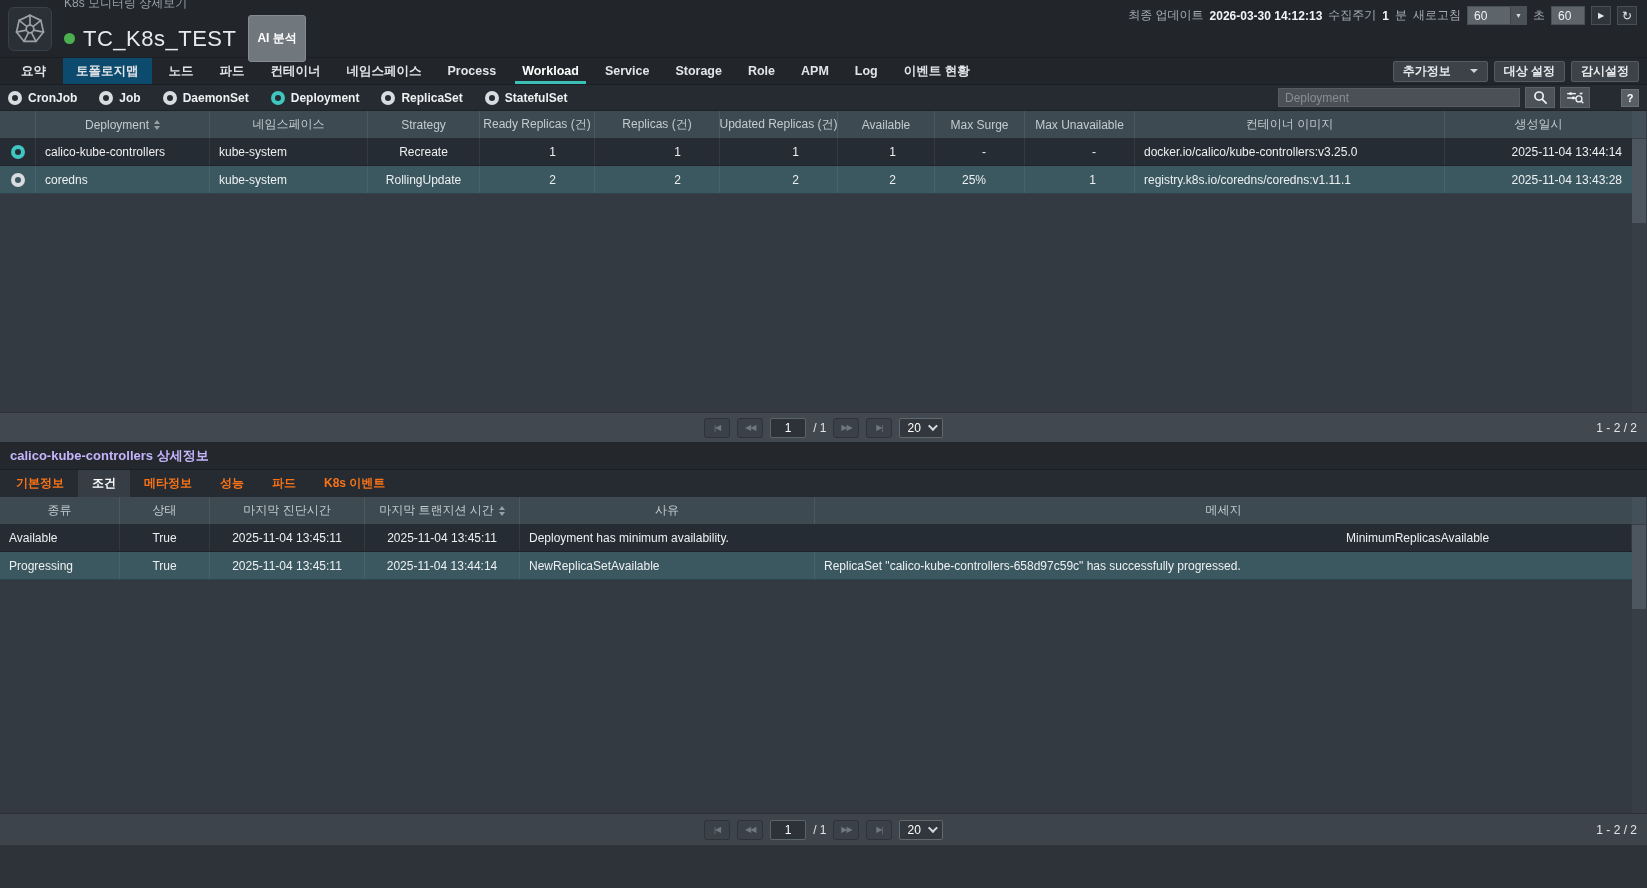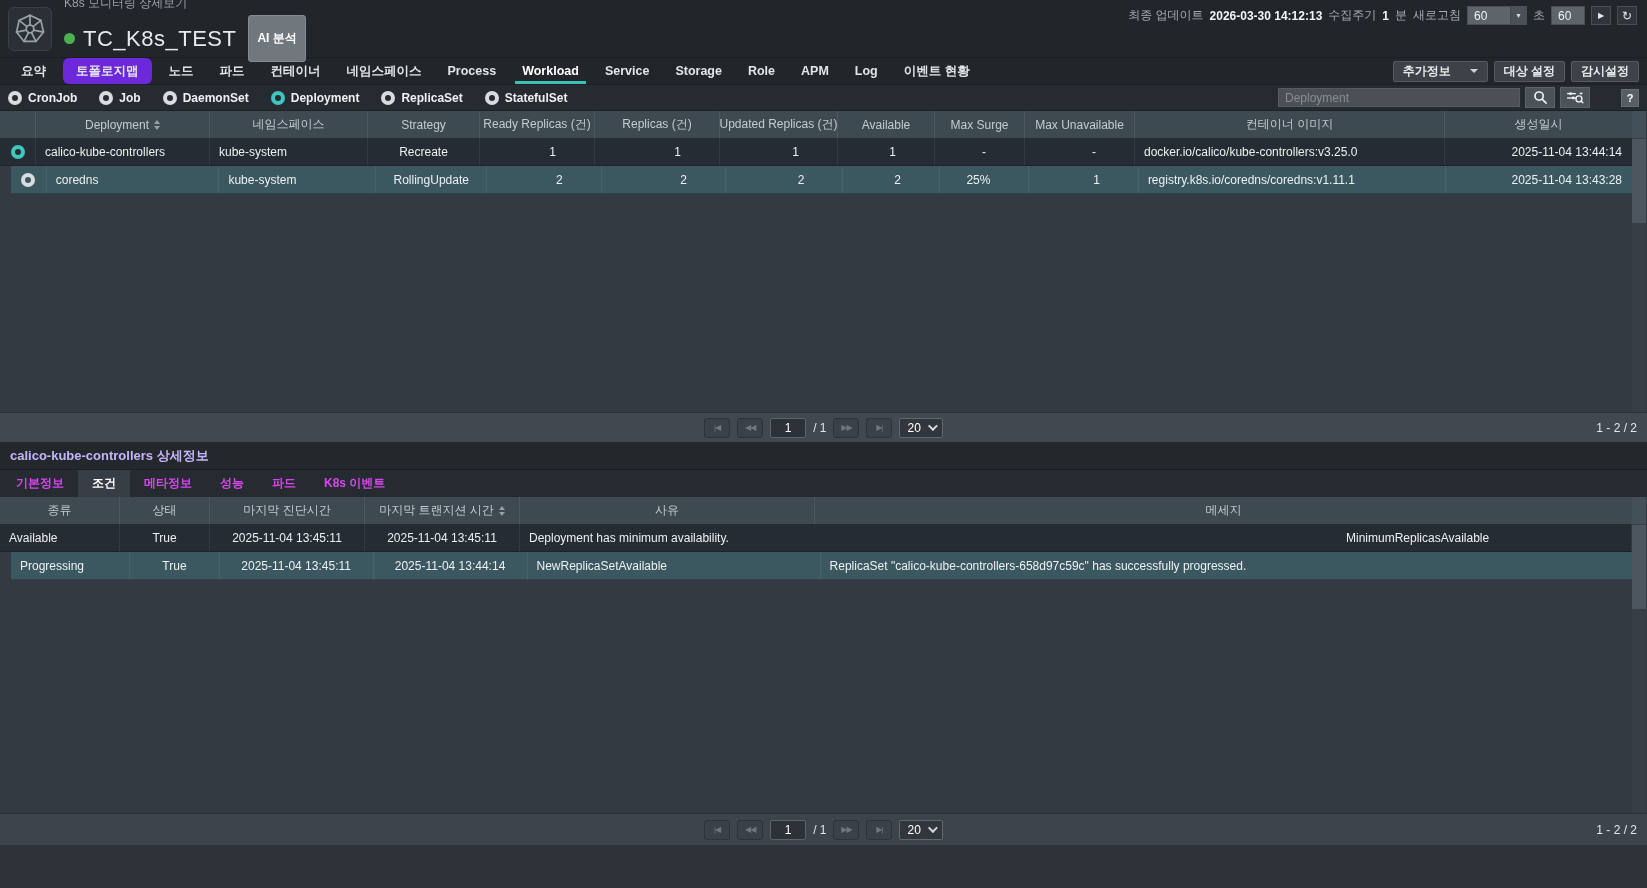--- a/index.html
+++ b/index.html
@@ -24,21 +24,21 @@
   .sel60 .arr { width:16px; height:100%; background:#4a5157; display:flex; align-items:center; justify-content:center; font-size:7px; color:#d4d9dc; border-left:1px solid #3f454b; }
   .box60 { width:34px; height:19px; background:#5d646a; border:1px solid #4a5056; display:flex; align-items:center; padding-left:6px; color:#f0f2f3; }
   .mini-btn { width:20px; height:19px; background:#2f353b; border:1px solid #474e54; color:#e8ebec; display:flex; align-items:center; justify-content:center; cursor:pointer; }
   .mini-btn.play { font-size:8px; }
   .mini-btn.reload { font-size:12px; }
 
   
   .tabbar { height:27px; background:#22262b; display:flex; align-items:center; padding:0 8px; border-bottom:1px solid #1b1f23; }
   .tabs { display:flex; align-items:center; height:100%; }
   .tab { font-size:12.5px; font-weight:bold; color:#e2e5e7; padding:0 13px; height:100%; display:flex; align-items:center; cursor:pointer; position:relative; white-space:nowrap; }
-  .tab.chip { background:#6d28d9; margin:0 4px;border-radius:6px; }
+  .tab.chip { background:#0c4a6e; margin:0 4px; }
   .tab.active { color:#ffffff; }
   .tab.active::after { content:""; position:absolute; left:6px; right:6px; bottom:0; height:3px; background:#3ac0b4; }
   .tab-actions { margin-left:auto; display:flex; gap:6px; }
   .act-btn { background:#3c4248; border:1px solid #555b61; border-radius:2px; color:#e8eaec; font-size:12px; font-weight:bold; height:21px; padding:0 9px; display:flex; align-items:center; gap:19px; cursor:pointer; }
   .caret-down { width:0; height:0; border-left:4px solid transparent; border-right:4px solid transparent; border-top:4px solid #cfd4d7; }
 
   
   .filterbar { height:26px; background:#262b31; display:flex; align-items:center; padding:0 8px; border-bottom:1px solid #1d2227; }
   .radio-item { display:flex; align-items:center; gap:6px; margin-right:22px; cursor:pointer; }
   .radio { width:14px; height:14px; border-radius:50%; border:4px solid #d9dcdf; background:transparent; }
@@ -54,21 +54,21 @@
   .tbl { width:1632px; }
   .trow { display:flex; height:28px; align-items:stretch; }
   .thead-row { height:27px; background:#3e4a51; }
   .td { display:flex; align-items:center; font-size:12px; border-right:1px solid rgba(255,255,255,0.08); overflow:hidden; white-space:nowrap; }
   .th { justify-content:center; color:#c1cbd1; gap:5px; }
   .cell-l { justify-content:flex-start; padding-left:9px; }
   .cell-c { justify-content:center; }
   .cell-r { justify-content:flex-end; padding-right:38px; }
   .cell-rt { justify-content:flex-end; padding-right:10px; }
   .row-odd { background:#262c33; border-bottom:1px solid #1e242a; }
-  .row-even { background:#3b575f; border-bottom:1px solid #2c444c;margin-left:11px; }
+  .row-even { background:#3b575f; border-bottom:1px solid #2c444c; }
   .row-odd .td, .row-even .td { color:#edf0f2; border-right:1px solid rgba(255,255,255,0.07); }
   
   .c0{width:36px;} .c1{width:174px;} .c2{width:158px;} .c3{width:112px;} .c4{width:115px;}
   .c5{width:125px;} .c6{width:118px;} .c7{width:97px;} .c8{width:90px;} .c9{width:110px;}
   .c10{width:310px;} .c11{width:187px; border-right:none !important;}
   
   .d0{width:120px;} .d1{width:90px;} .d2{width:155px;} .d3{width:155px;} .d4{width:295px;}
   .d5{width:817px; border-right:none !important;}
   .sort { display:flex; flex-direction:column; gap:2px; }
   .s-up { width:0; height:0; border-left:3.5px solid transparent; border-right:3.5px solid transparent; border-bottom:4px solid #96a0a6; }
@@ -83,21 +83,21 @@
   .pg-btn { min-width:26px; height:20px; background:#3a4149; border:1px solid #2d3339; border-radius:3px; color:#70787f; font-size:8px; letter-spacing:-1px; display:flex; align-items:center; justify-content:center; padding:0 4px; cursor:pointer; }
   .pg-input { width:36px; height:20px; background:#2c3238; border:1px solid #5c646b; border-radius:2px; color:#fff; font-size:12px; text-align:center; }
   .pg-of { font-size:12px; color:#dfe3e6; }
   .pg-select { height:20px; background:#31373d; border:1px solid #60686f; border-radius:2px; color:#fff; font-size:12px; display:flex; align-items:center; gap:7px; padding:0 7px; cursor:pointer; }
   .chev { width:7px; height:7px; border-right:2px solid #d6dadd; border-bottom:2px solid #d6dadd; transform:rotate(45deg) translateY(-2px); }
   .pg-range { position:absolute; right:10px; font-size:12px; color:#e3e7ea; }
 
   
   .detail-title { height:28px; background:#24282d; display:flex; align-items:center; padding-left:10px; font-size:13px; font-weight:bold; color:#c4b5fd; border-bottom:1px solid #1b1f23; }
   .detail-tabs { height:27px; background:#262b31; display:flex; align-items:center; padding-left:2px; }
-  .dtab { font-size:12px; font-weight:bold; color:#d946ef; padding:0 14px; height:100%; display:flex; align-items:center; cursor:pointer; }
+  .dtab { font-size:12px; font-weight:bold; color:#f97316; padding:0 14px; height:100%; display:flex; align-items:center; cursor:pointer; }
   .dtab.active { background:#363d45; color:#fff; }
 
   .footer-strip { height:43px; background:#2d3338; }
 
   
   .rail { position:absolute; width:14px; right:1px; background:#373e46; }
   .rail-cap { height:27px; background:#435059; }
   .rail-thumb { height:84px; background:#4d565e; margin-top:1px; }
   .rail-top { top:111px; height:301px; }
   .rail-detail { top:497px; height:316px; }

